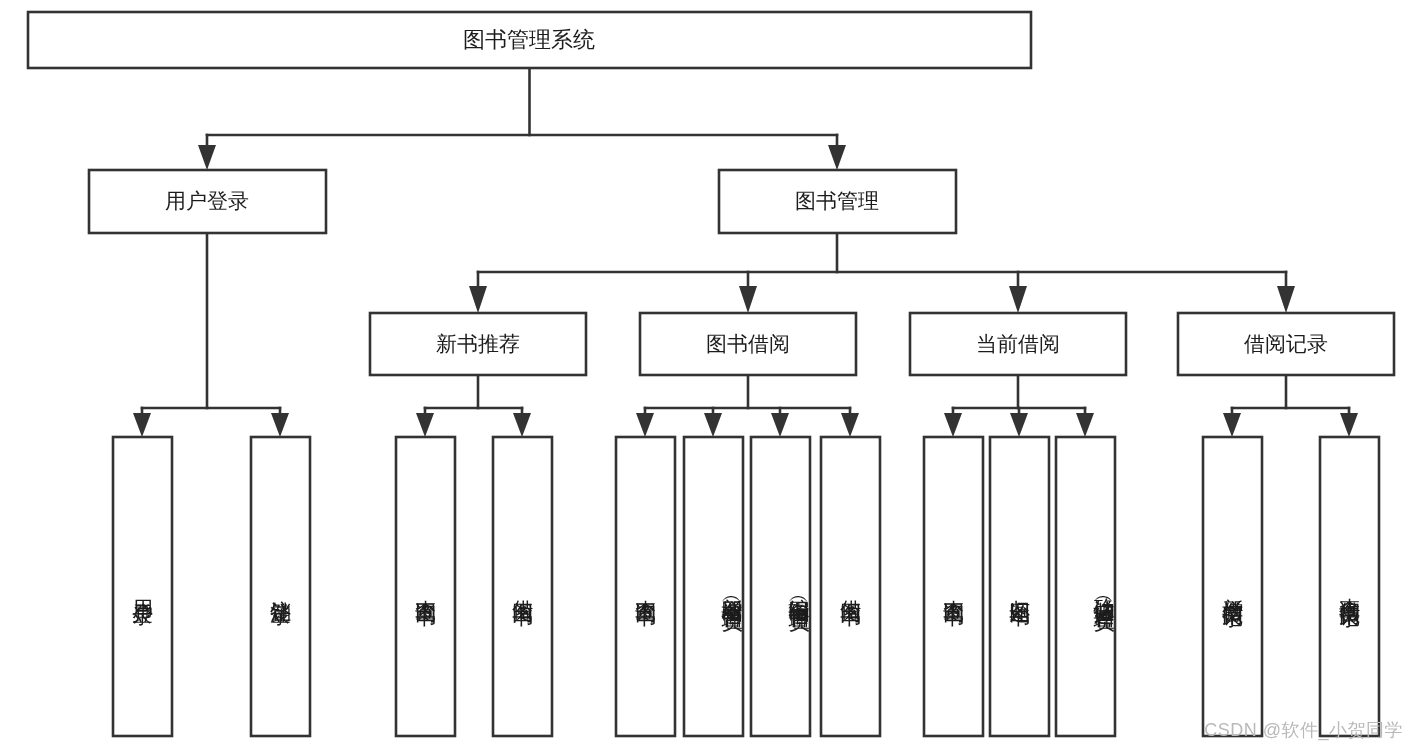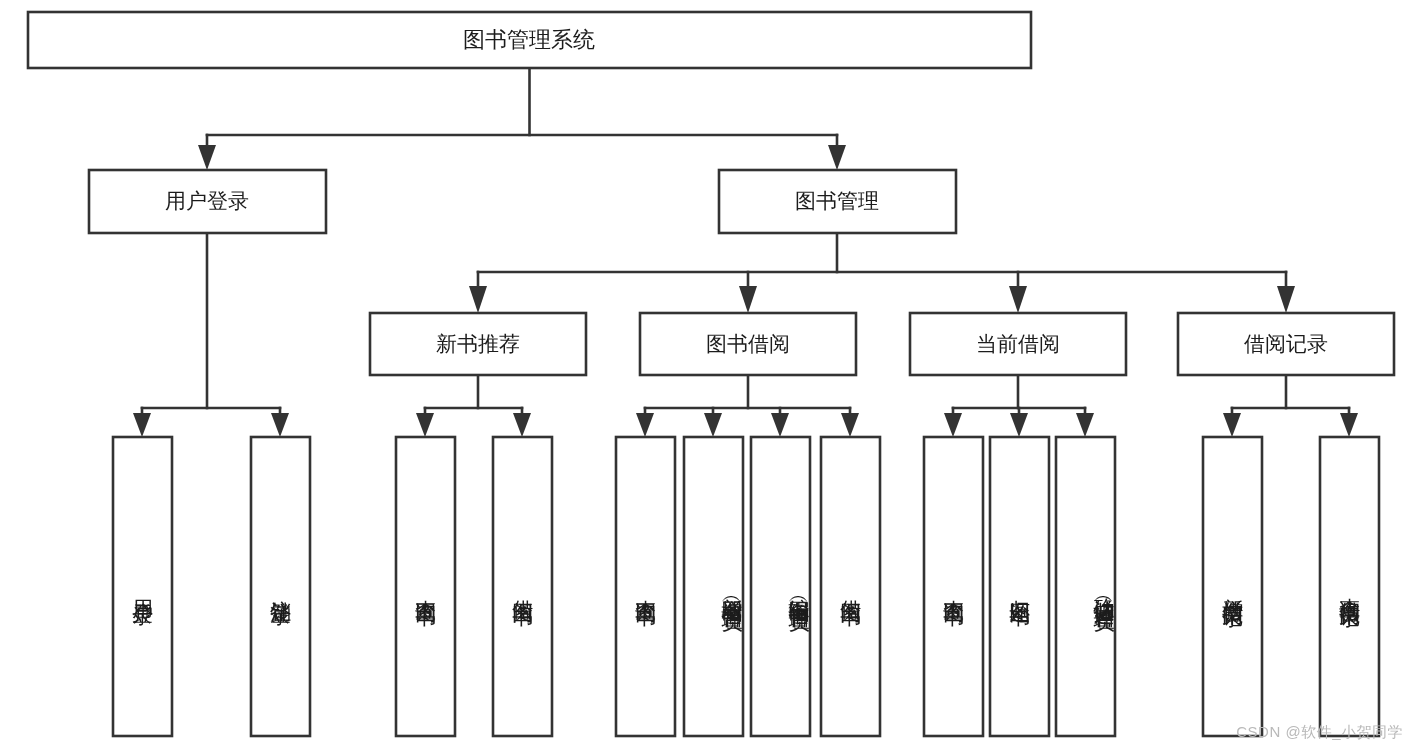--- a/index.html
+++ b/index.html
@@ -73,21 +73,21 @@
     pointer-events: none;
   }
   .leaf-label.centered {
     align-items: center;
   }
   .watermark {
     position: absolute;
     right: 10px;
     bottom: 5px;
     font-family: "Liberation Sans", "DejaVu Sans", sans-serif;
-    font-size: 15px;
+    font-size: 18px;
     color: #b9b9b9;
     white-space: nowrap;
     letter-spacing: 0.5px;
   }
 </style>
 </head>
 <body>
 
 <div id="diagram-root">
 

